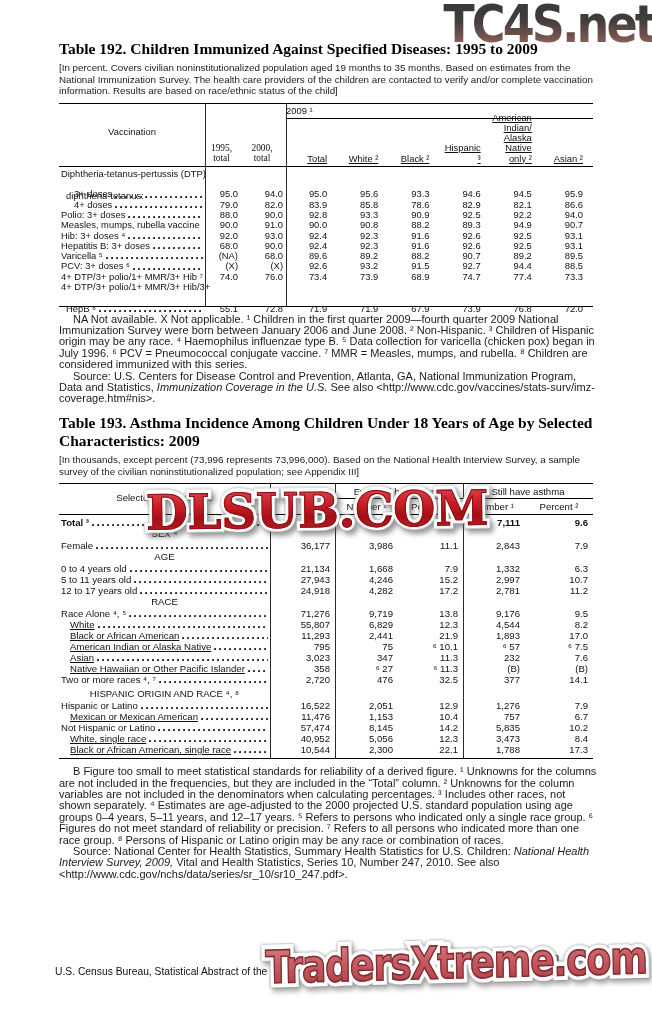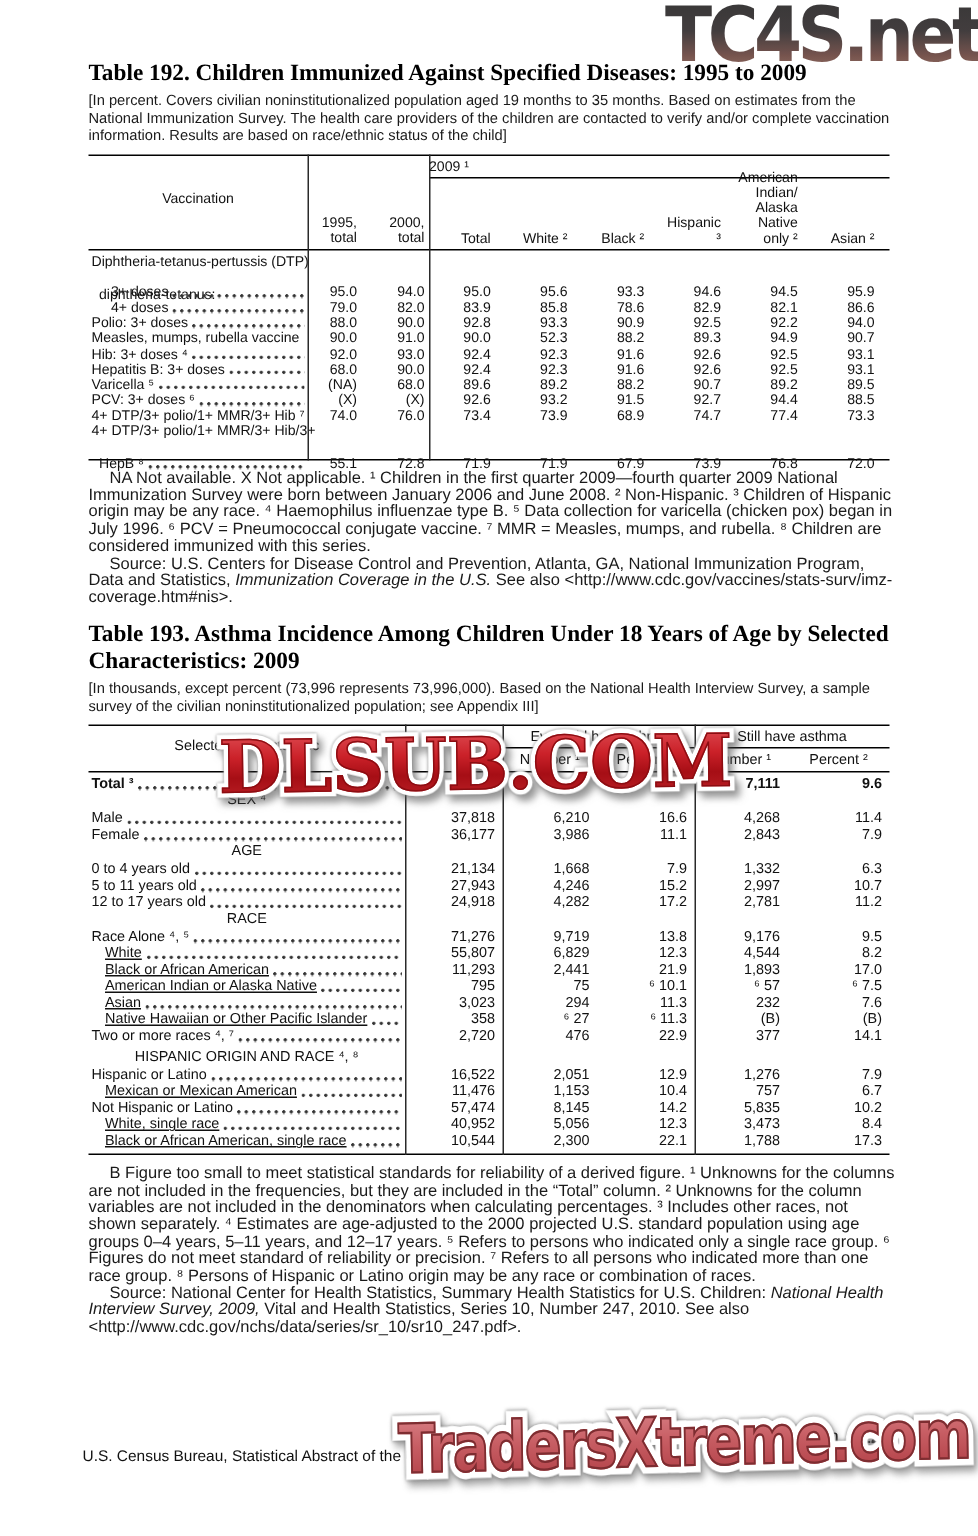--- a/index.html
+++ b/index.html
@@ -23,25 +23,25 @@
         background-size:5px 3px;background-repeat:repeat-x;}
   .vcell{text-align:right;white-space:nowrap;}
   .it{font-style:italic;}
   .fnp{font-size:11px;line-height:11.4px;text-indent:14px;margin:0;color:#1a1a1a;}
 
   
   #t192-block{position:absolute;top:40px;left:59px;width:538px;}
   .t192{--c192:146px 36px 45px repeat(6,1fr);width:534px;font-size:9.4px;}
   .t192 .thead{height:62px;}
   .t192 .h-vacc{position:absolute;left:0;width:146px;top:22px;text-align:center;}
-  .t192 .h-9520{position:absolute;bottom:2px;text-align:right;white-space:pre-line;line-height:10.4px;}
+  .t192 .h-9520{position:absolute;bottom:2px;text-align:center;white-space:pre-line;line-height:10.4px;font-family:Liberation Serif, serif;}
   .t192 .h-2009{position:absolute;left:227px;right:0;top:1px;text-align:left;line-height:12px;}
   .t192 .rule-2009{position:absolute;left:227px;right:0;top:14px;height:1px;background:#000;}
   .t192 #t192-subheads{position:absolute;left:227px;right:0;bottom:2px;display:grid;grid-template-columns:repeat(6,1fr);align-items:end;}
-  .t192 .h6{text-align:right;white-space:pre-line;line-height:10.2px;padding-right:10px;}
+  .t192 .h6{text-align:right;white-space:pre-line;line-height:10.2px;padding-right:10px;text-decoration:underline;}
   .t192 .trow{grid-template-columns:var(--c192);height:10.3px;line-height:10.3px;}
   .t192 .vcell{padding-right:10px;}
   .t192 .vcell.v0,.t192 .vcell.v1{padding-right:3px;}
   .t192 .ind0{padding-left:2px;}.t192 .ind1{padding-left:7px;margin-top:22px;}.t192 .ind2{padding-left:15px;}
   #t192-fn{margin-top:7px;}
 
   
   #t193-block{position:absolute;top:414px;left:59px;width:538px;}
   .t193{--c193:211px 65px 63px 65px 62px 68px;width:534px;font-size:9.6px;}
   .t193 .thead{height:30px;}
@@ -172,21 +172,21 @@
             <div class="vcell v7">94.0</div>
           </div>
           <div class="trow">
             <div class="lcell ind0">
               <span class="lbl">Measles, mumps, rubella vaccine</span>
               <span class="dots"></span>
             </div>
             <div class="vcell v0">90.0</div>
             <div class="vcell v1">91.0</div>
             <div class="vcell v2">90.0</div>
-            <div class="vcell v3">52.3</div>
+            <div class="vcell v3">90.8</div>
             <div class="vcell v4">88.2</div>
             <div class="vcell v5">89.3</div>
             <div class="vcell v6">94.9</div>
             <div class="vcell v7">90.7</div>
           </div>
           <div class="trow">
             <div class="lcell ind0">
               <span class="lbl">Hib: 3+ doses ⁴</span>
               <span class="dots"></span>
             </div>
@@ -309,31 +309,20 @@
             </div>
             <div class="vcell v0"></div>
             <div class="vcell v1"></div>
             <div class="vcell v2"></div>
             <div class="vcell v3">7,111</div>
             <div class="vcell v4">9.6</div>
           </div>
           <div class="secrow">SEX ⁴</div>
           <div class="trow">
             <div class="lcell ind0">
-              <span class="lbl">Male</span>
-              <span class="dots"></span>
-            </div>
-            <div class="vcell v0">37,818</div>
-            <div class="vcell v1">6,210</div>
-            <div class="vcell v2">16.6</div>
-            <div class="vcell v3">4,268</div>
-            <div class="vcell v4">11.4</div>
-          </div>
-          <div class="trow">
-            <div class="lcell ind0">
               <span class="lbl">Female</span>
               <span class="dots"></span>
             </div>
             <div class="vcell v0">36,177</div>
             <div class="vcell v1">3,986</div>
             <div class="vcell v2">11.1</div>
             <div class="vcell v3">2,843</div>
             <div class="vcell v4">7.9</div>
           </div>
           <div class="secrow">AGE</div>
@@ -414,21 +403,21 @@
             <div class="vcell v2">⁶ 10.1</div>
             <div class="vcell v3">⁶ 57</div>
             <div class="vcell v4">⁶ 7.5</div>
           </div>
           <div class="trow">
             <div class="lcell ind1">
               <span class="lbl">Asian</span>
               <span class="dots"></span>
             </div>
             <div class="vcell v0">3,023</div>
-            <div class="vcell v1">294</div>
+            <div class="vcell v1">347</div>
             <div class="vcell v2">11.3</div>
             <div class="vcell v3">232</div>
             <div class="vcell v4">7.6</div>
           </div>
           <div class="trow">
             <div class="lcell ind1">
               <span class="lbl">Native Hawaiian or Other Pacific Islander</span>
               <span class="dots"></span>
             </div>
             <div class="vcell v0">358</div>
@@ -437,21 +426,21 @@
             <div class="vcell v3">(B)</div>
             <div class="vcell v4">(B)</div>
           </div>
           <div class="trow">
             <div class="lcell ind0">
               <span class="lbl">Two or more races ⁴, ⁷</span>
               <span class="dots"></span>
             </div>
             <div class="vcell v0">2,720</div>
             <div class="vcell v1">476</div>
-            <div class="vcell v2">22.9</div>
+            <div class="vcell v2">32.5</div>
             <div class="vcell v3">377</div>
             <div class="vcell v4">14.1</div>
           </div>
           <div class="secrow gap">HISPANIC ORIGIN AND RACE ⁴, ⁸</div>
           <div class="trow">
             <div class="lcell ind0">
               <span class="lbl">Hispanic or Latino</span>
               <span class="dots"></span>
             </div>
             <div class="vcell v0">16,522</div>

